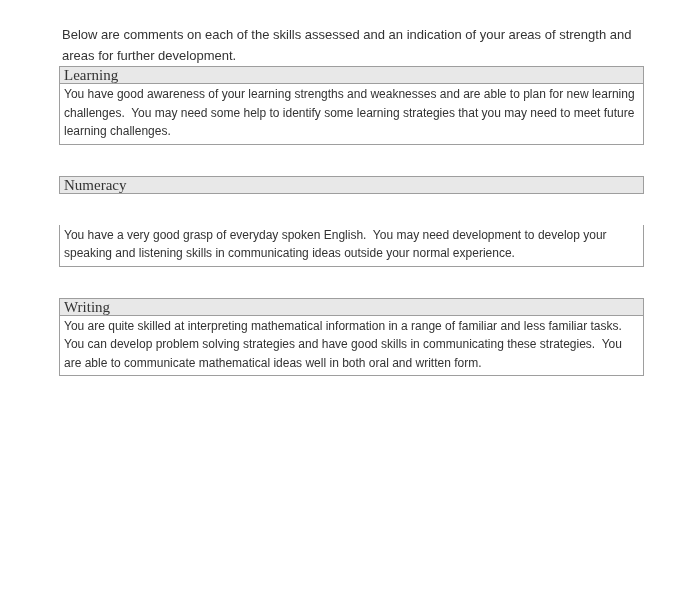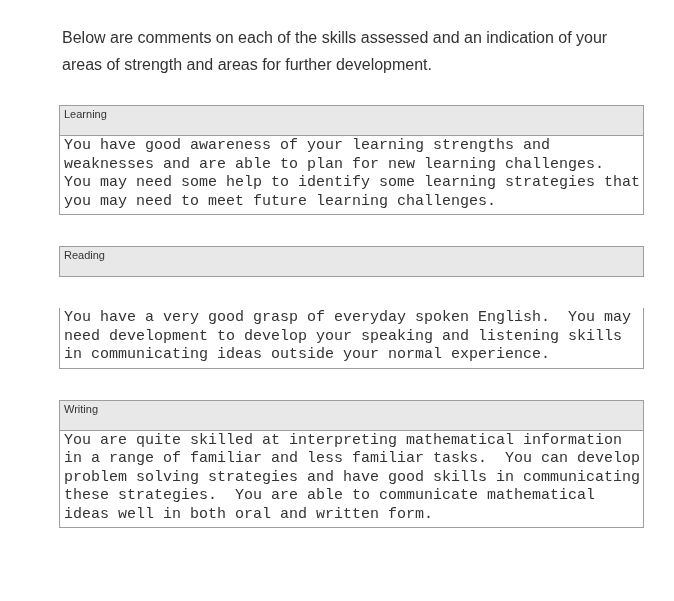--- a/index.html
+++ b/index.html
@@ -15,67 +15,66 @@
 
   .page {
     width: 674px;
     height: 601px;
     padding: 24px 0 0 59px;
   }
 
   .intro {
     width: 585px;
     padding-left: 3px;
-    font-size: 16px;
-    line-height: 27px;
+    font-size: 13px;
+    line-height: 21px;
     white-space: pre-wrap;
-    margin-bottom: 27px;
   }
 
   .skill {
     width: 585px;
     margin-bottom: 31px;
   }
 
   .skill-header {
     background: #e8e8e8;
     border: 1px solid #9e9e9e;
-    padding: 2px 4px 14px 4px;
-    font-size: 11px;
+    padding: 2px 4px 1px 4px;
+    font-size: 15px;
     line-height: 13px;
+    font-family: Liberation Serif, serif;
   }
 
   .skill-body {
     background: #ffffff;
     border: 1px solid #9e9e9e;
     border-top: 0;
     padding: 1px 1px 3px 4px;
-    font-size: 15px;
+    font-size: 12px;
     line-height: 18.5px;
     white-space: pre-wrap;
-    font-family: Liberation Mono, monospace;
   }
 </style>
 </head>
 <body>
 
 <div class="page">
 
   <p class="intro">Below are comments on each of the skills assessed and an indication of your areas of strength and areas for further development.</p>
 
   <section class="skill">
     <div class="skill-header">Learning</div>
     <div class="skill-body">You have good awareness of your learning strengths and weaknesses and are able to plan for new learning challenges.  You may need some help to identify some learning strategies that you may need to meet future learning challenges.</div>
   </section>
 
   <section class="skill">
   </section>
 
   <section class="skill">
-    <div class="skill-header">Reading</div>
+    <div class="skill-header">Numeracy</div>
   </section>
 
   <section class="skill">
     <div class="skill-body">You have a very good grasp of everyday spoken English.  You may need development to develop your speaking and listening skills in communicating ideas outside your normal experience.</div>
   </section>
 
   <section class="skill">
     <div class="skill-header">Writing</div>
     <div class="skill-body">You are quite skilled at interpreting mathematical information in a range of familiar and less familiar tasks.  You can develop problem solving strategies and have good skills in communicating these strategies.  You are able to communicate mathematical ideas well in both oral and written form.</div>
   </section>

